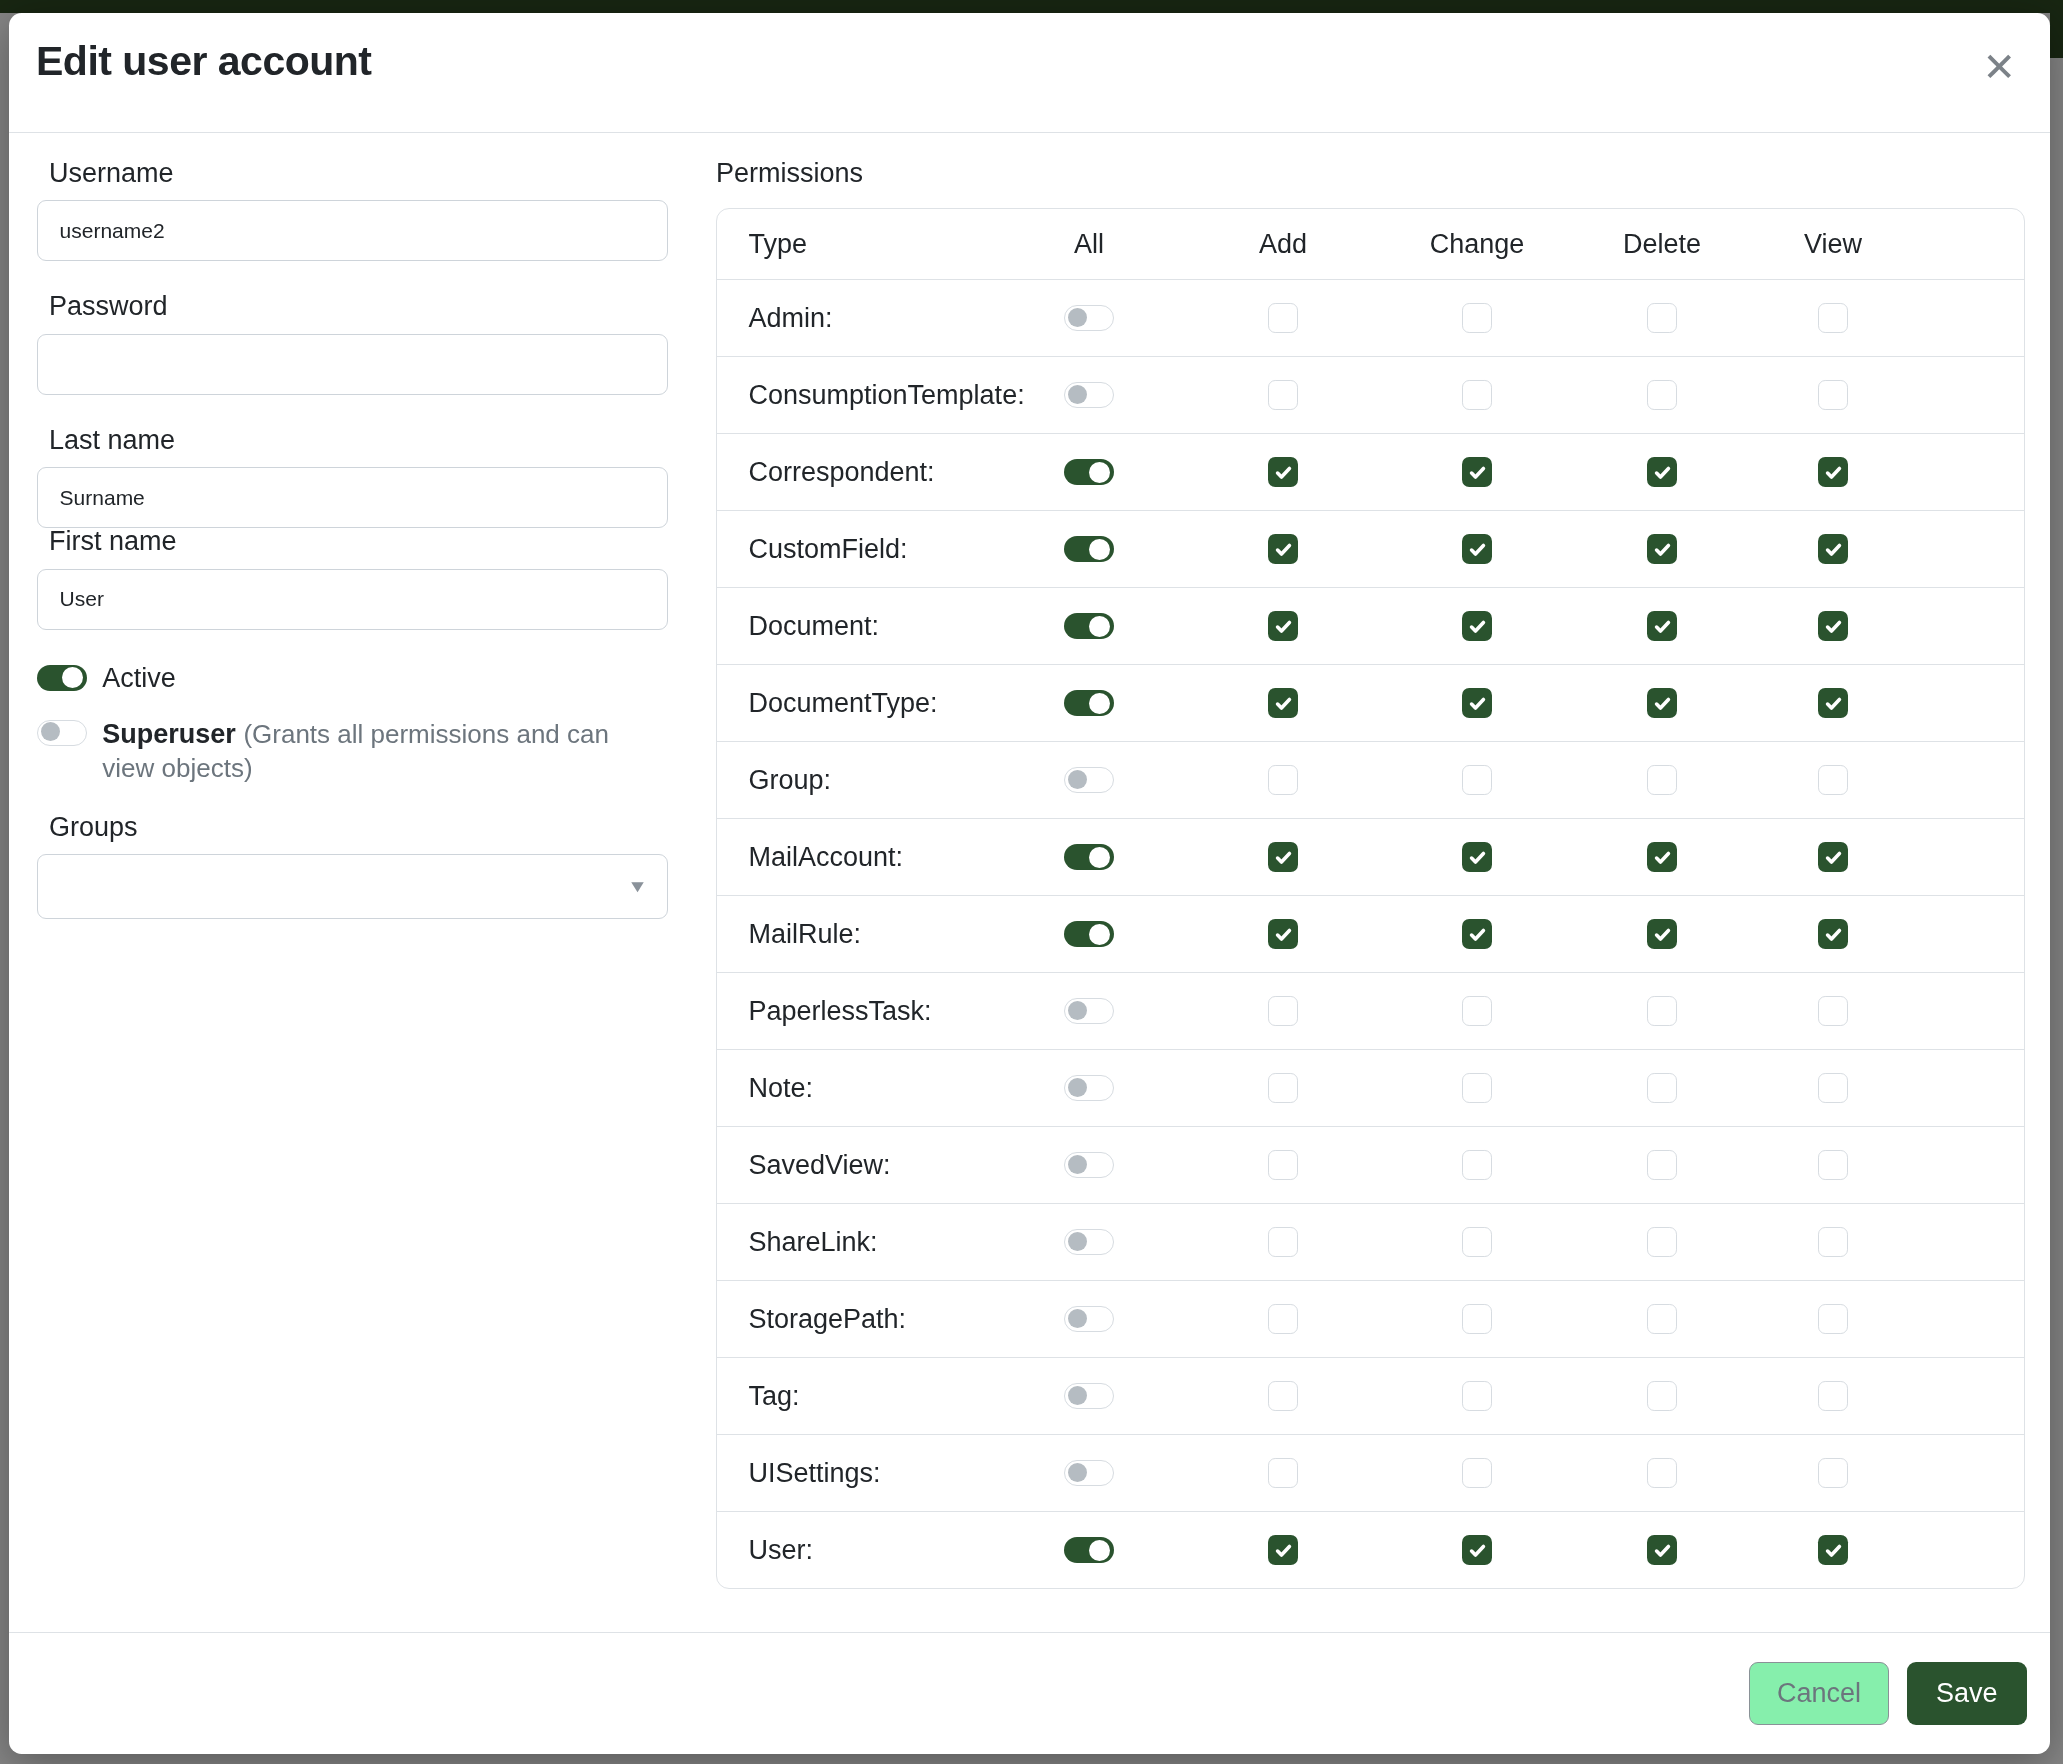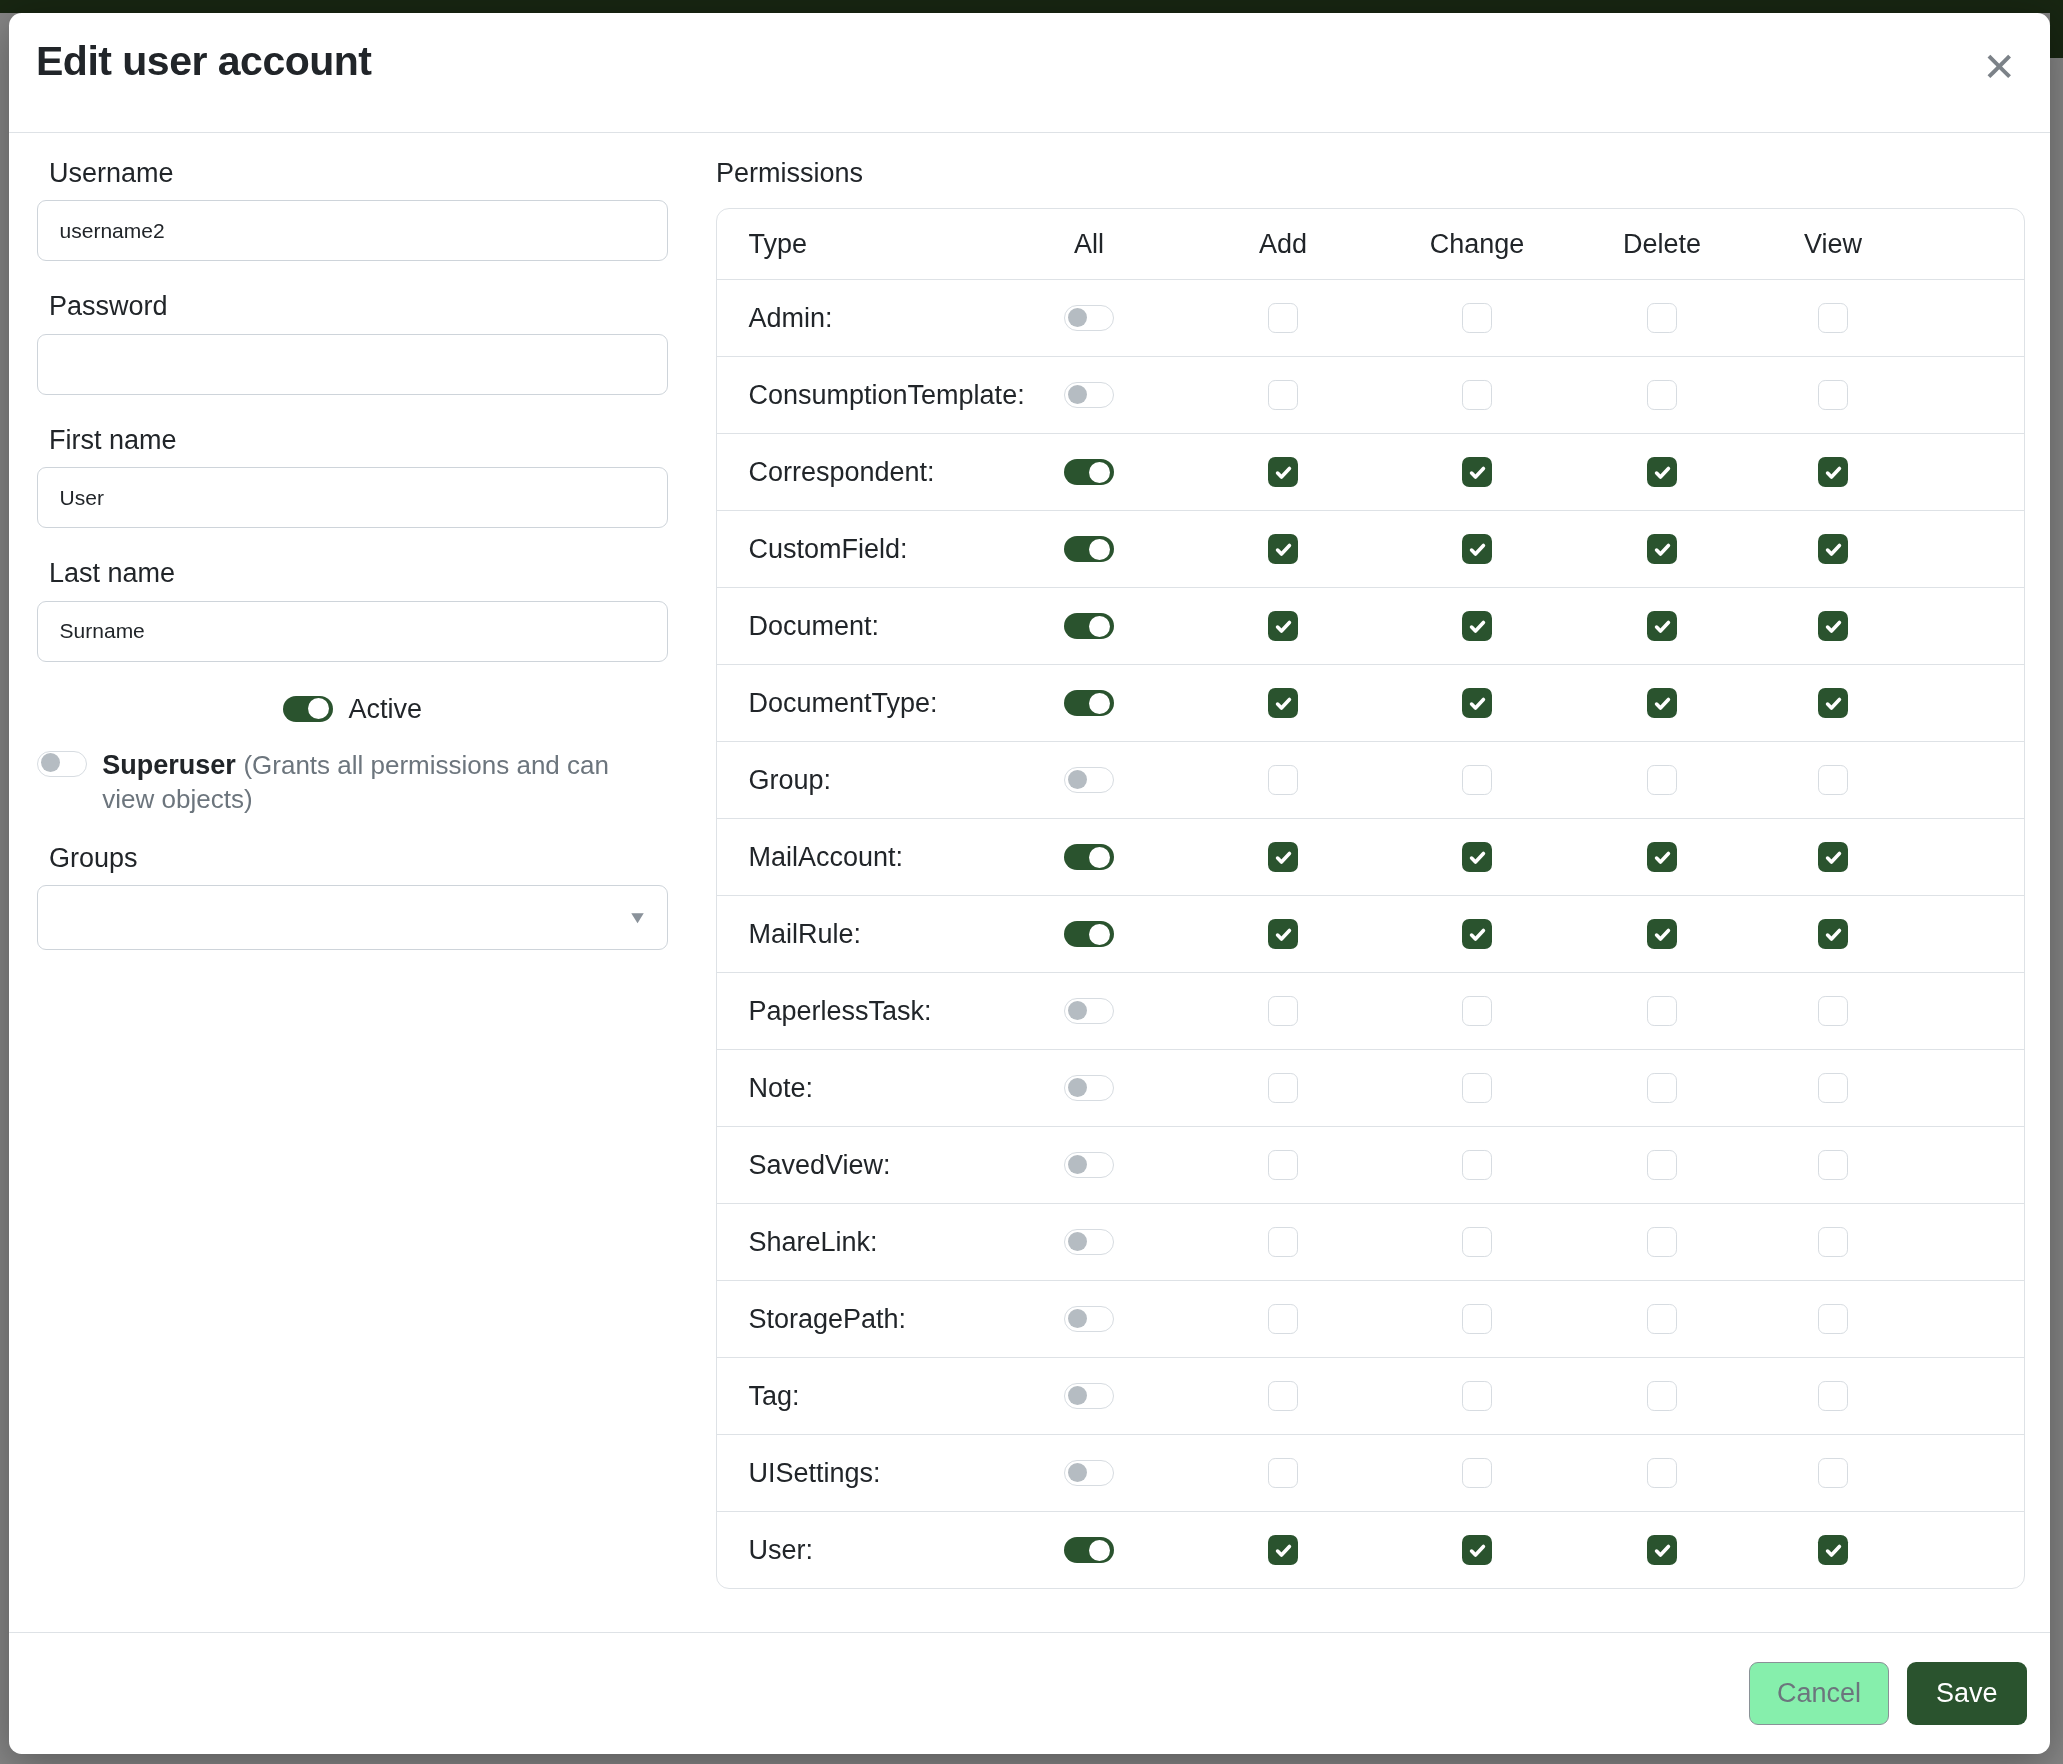--- a/index.html
+++ b/index.html
@@ -47,21 +47,21 @@
     padding:0 21.6px;font-size:21px;color:var(--text);font-family:inherit;background:#fff;outline:none;
   }
 
   .switch{width:50px;height:26px;border-radius:13.5px;position:relative;flex:none;cursor:pointer;display:inline-block;}
   .switch.on{background:var(--green);}
   .switch.on .knob{position:absolute;right:3.6px;top:2.7px;width:21px;height:21px;border-radius:50%;background:#fff;}
   .switch.off{background:#fff;border:1.8px solid #d7dce1;}
   .switch.off .knob{position:absolute;left:2.7px;top:1.8px;width:19px;height:19px;border-radius:50%;background:#b5bcc2;}
 
   .switch-row{display:flex;align-items:center;gap:15.3px;}
-  .row-active{margin-top:31px;justify-content:center;}
+  .row-active{margin-top:31px;}
   .row-superuser{margin-top:23.4px;align-items:flex-start;}
   .row-superuser .switch{margin-top:2.7px;}
   .switch-label{font-size:27px;color:var(--text);line-height:32px;}
   .switch-text{font-size:27px;line-height:34px;}
   .switch-text .bold{font-weight:700;}
   .switch-text .note{color:var(--text-muted);font-size:26px;}
 
   .groups{margin-top:29px;}
   .select-box{position:relative;height:65px;border:0.9px solid var(--border-input);border-radius:9px;background:#fff;cursor:pointer;}
   .select-caret{position:absolute;right:21.6px;top:50%;transform:translateY(-50%) scaleX(1.25);color:#8a929a;font-size:17px;}
@@ -110,28 +110,28 @@
         <label class="field-label">Username</label>
         <input class="text-input" type="text" value="username2" style="">
       </div>
 
 
       <div class="field">
         <label class="field-label">Password</label>
         <input class="text-input" type="password" value="" style="">
       </div>
 
+      <div class="field" style="margin-bottom:0">
+        <label class="field-label">Last name</label>
+        <input class="text-input" type="text" value="Surname" style="">
+      </div>
+
       <div class="field">
         <label class="field-label">First name</label>
         <input class="text-input" type="text" value="User" style="">
-      </div>
-
-      <div class="field" style="margin-bottom:0">
-        <label class="field-label">Last name</label>
-        <input class="text-input" type="text" value="Surname" style="">
       </div>
 
       <div class="switch-row row-active">
         <span class="switch on" id="active-switch">
             <span class="knob"></span>
           </span>
         <span class="switch-label">Active</span>
       </div>
 
       <div class="switch-row row-superuser">

